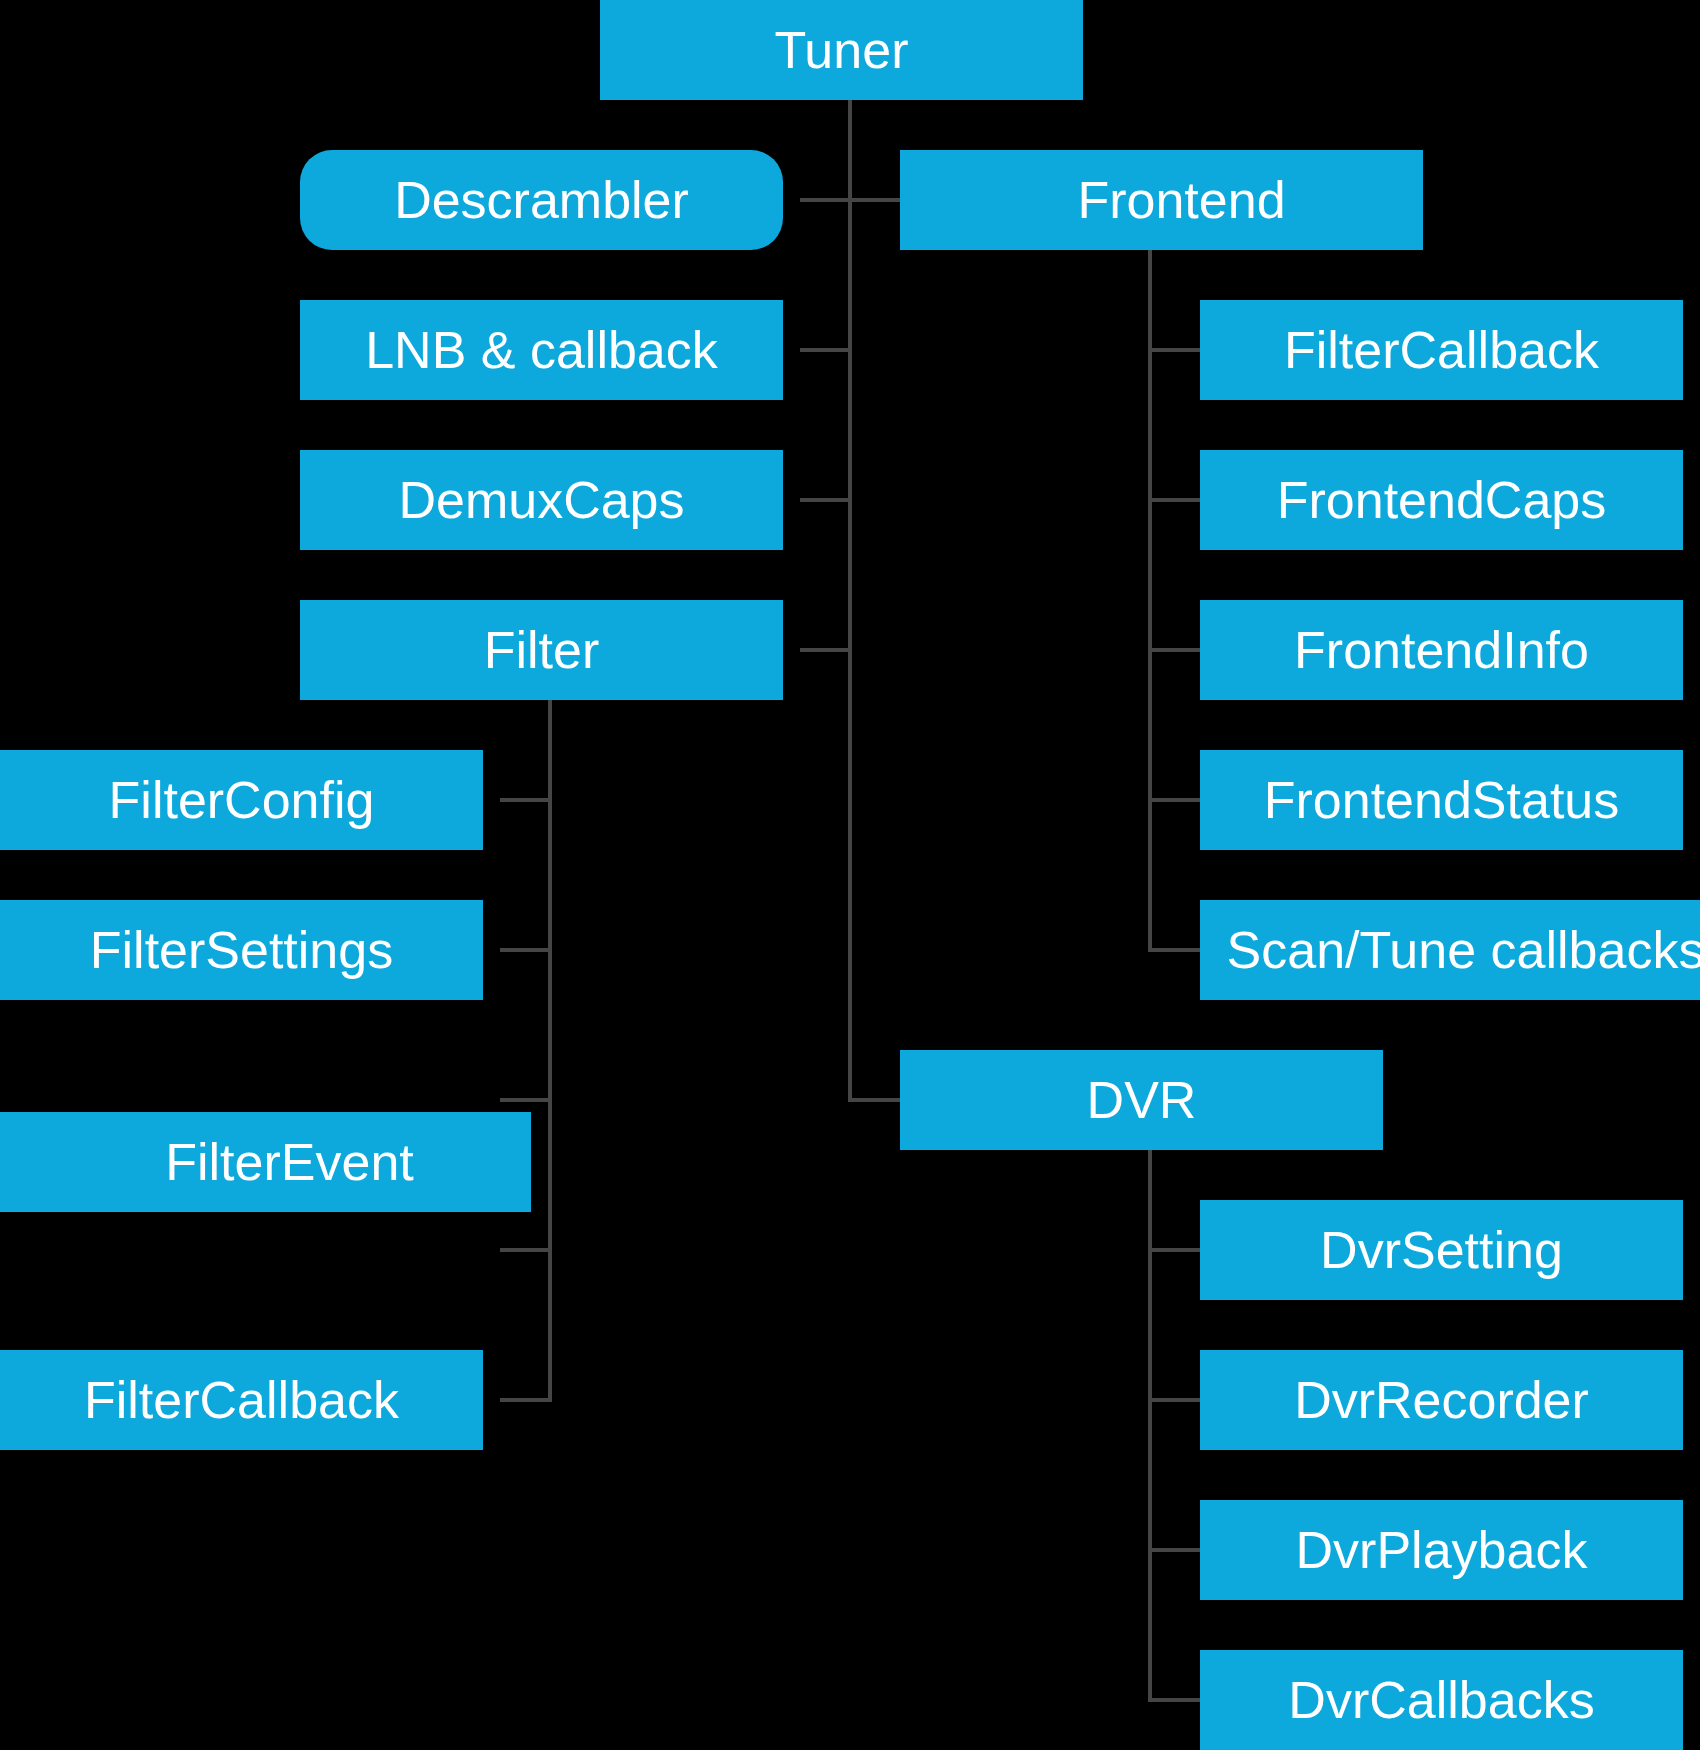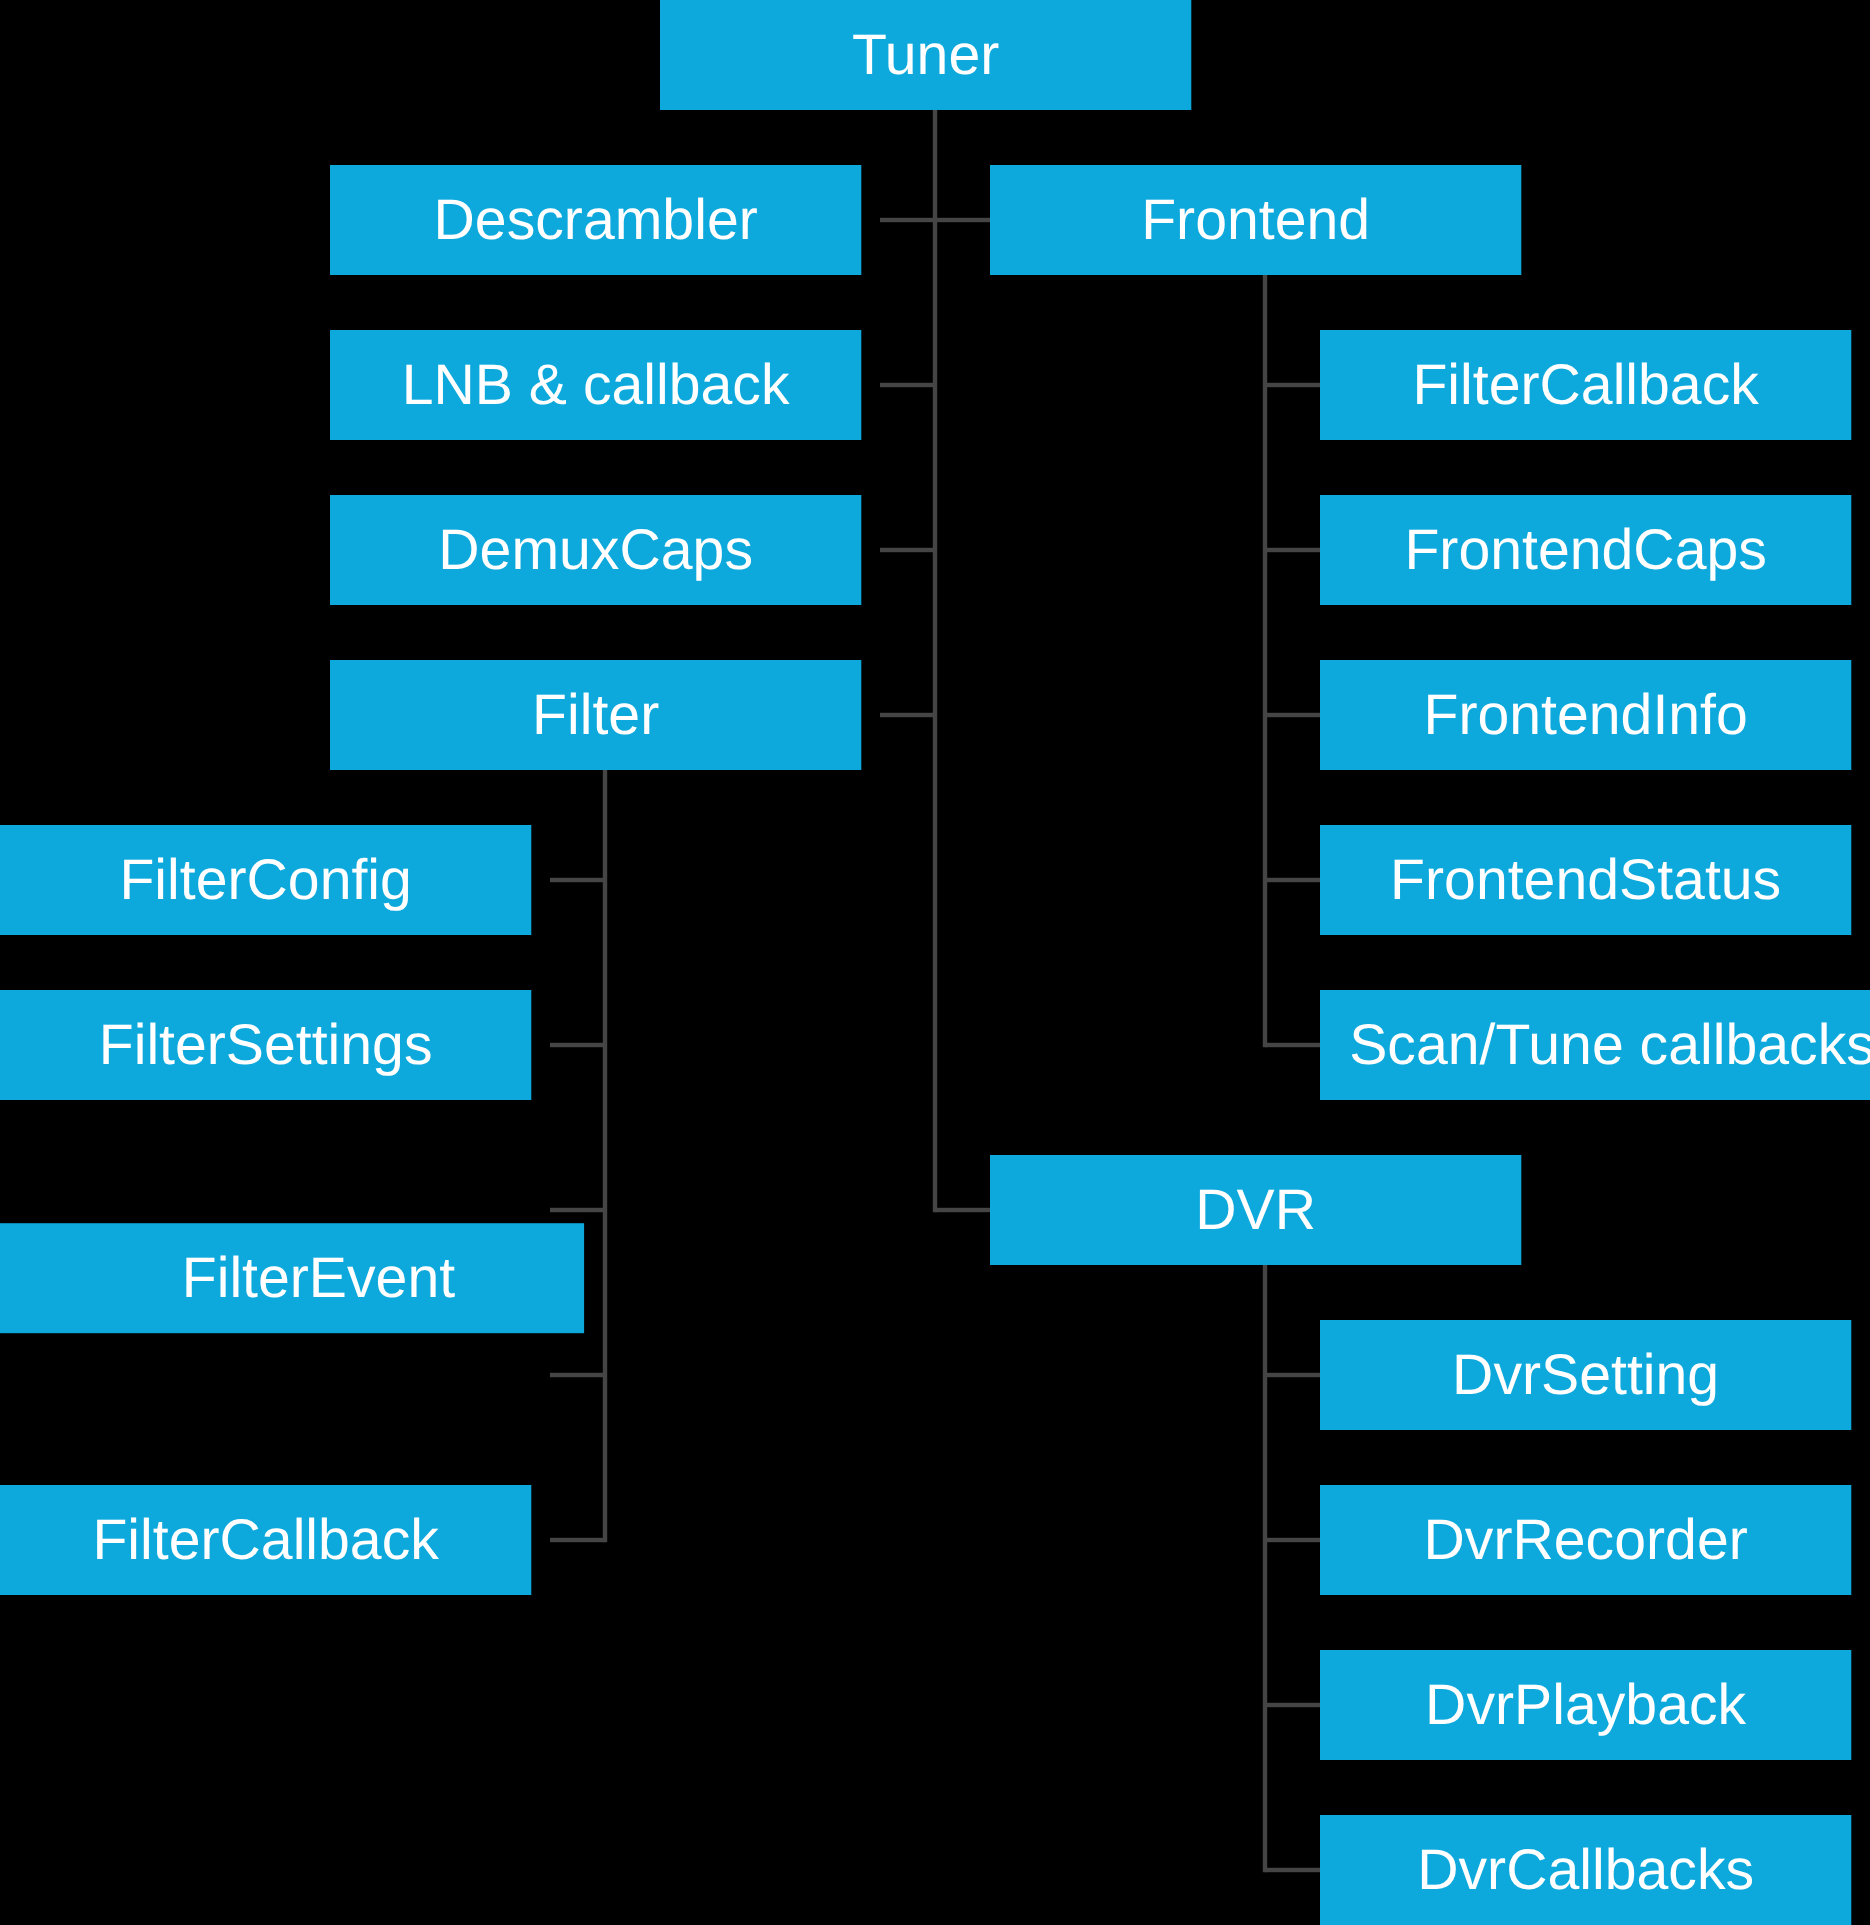--- a/index.html
+++ b/index.html
@@ -28,30 +28,30 @@
     font-weight: 400;
     line-height: 1;
     white-space: nowrap;
   }
   .line {
     position: absolute;
     background: var(--connector, #454545);
   }
   
   .p-tuner            { left: 600px;  top: 0; }
-  .p-descrambler      { left: 300px;  top: 150px; }
+  .p-descrambler      { left: 300px;  top: 150px; border-radius: 32px; }
   .p-lnb-callback     { left: 300px;  top: 300px; }
   .p-demux-caps       { left: 300px;  top: 450px; }
   .p-filter           { left: 300px;  top: 600px; }
   .p-filter-config    { left: 0;      top: 750px; }
   .p-filter-settings  { left: 0;      top: 900px; }
   .p-filter-event     { left: 0;      top: 1112px; padding-left: 48px; }
   .p-time-filter      { left: 0;      top: 1200px; }
   .p-filter-callback  { left: 0;      top: 1350px; }
-  .p-frontend         { left: 900px;  top: 150px; }
+  .p-frontend         { left: 900px;  top: 150px; padding-left: 40px; }
   .p-frontend-setting { left: 1200px; top: 300px; }
   .p-frontend-caps    { left: 1200px; top: 450px; }
   .p-frontend-info    { left: 1200px; top: 600px; }
   .p-frontend-status  { left: 1200px; top: 750px; }
   .p-scan-tune        { left: 1200px; top: 900px; padding-left: 24px; }
   .p-dvr              { left: 900px;  top: 1050px; }
   .p-dvr-setting      { left: 1200px; top: 1200px; }
   .p-dvr-recorder     { left: 1200px; top: 1350px; }
   .p-dvr-playback     { left: 1200px; top: 1500px; }
   .p-dvr-callbacks    { left: 1200px; top: 1650px; }

